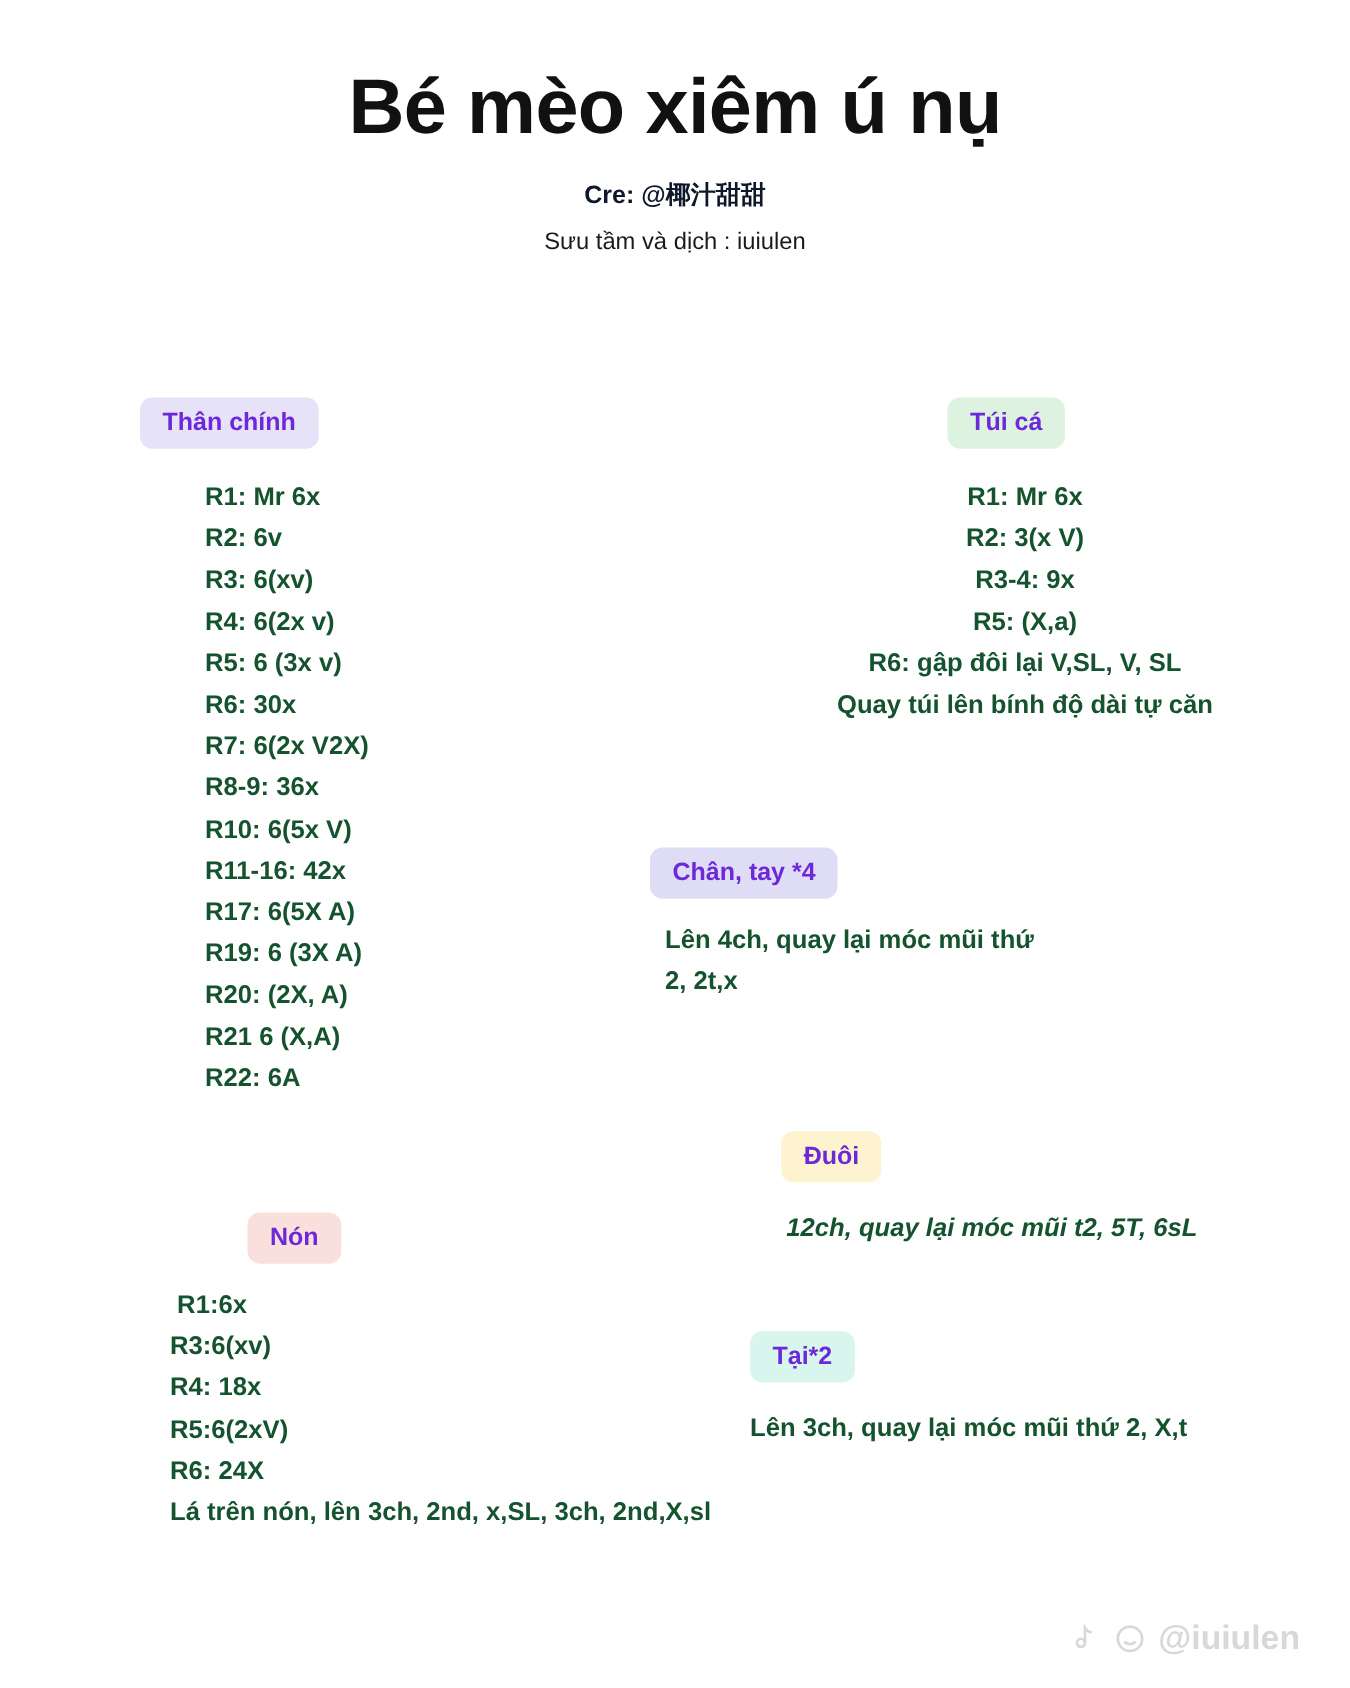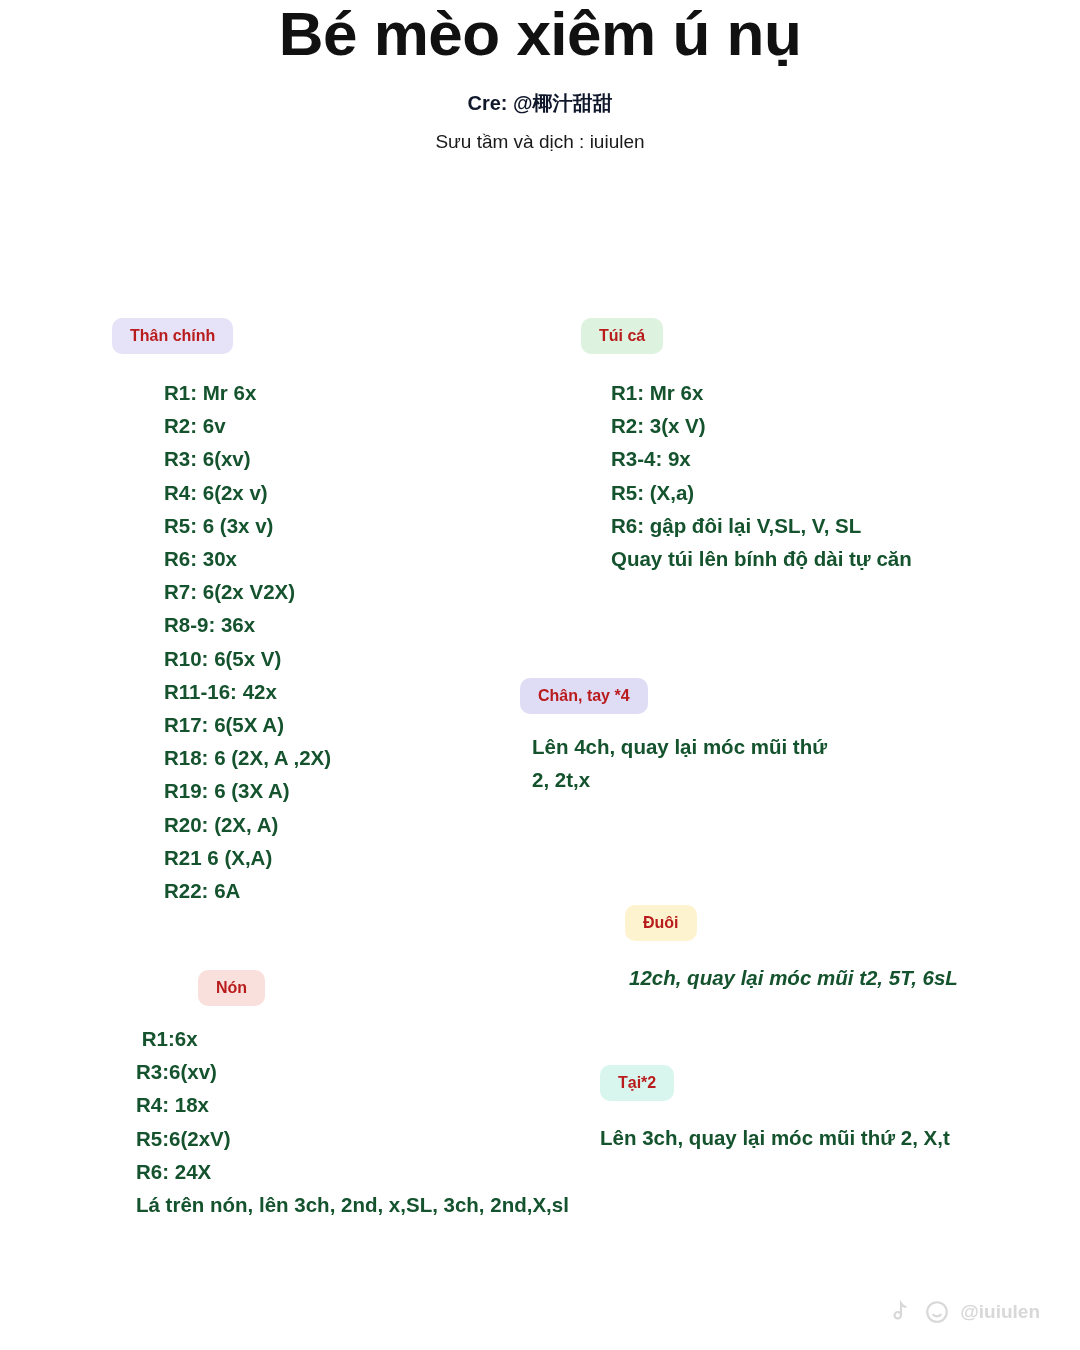--- a/index.html
+++ b/index.html
@@ -18,20 +18,21 @@
 
   .page {
     position: relative;
     width: 1080px;
     height: 1350px;
   }
 
   
   .header {
     text-align: center;
+    padding-top: 52px;
   }
   .title {
     font-size: 62px;
     font-weight: 800;
     letter-spacing: -0.5px;
     line-height: 1.1;
     color: #111111;
   }
   .credit {
     margin-top: 22px;
@@ -42,25 +43,25 @@
   .credit-sub {
     margin-top: 14px;
     font-size: 19px;
     font-weight: 400;
     color: #1a1a1a;
   }
 
   
   .chip {
     display: inline-block;
-    font-size: 16px;
+    font-size: 20px;
     font-weight: 800;
     padding: 9px 18px;
     border-radius: 10px;
-    color: #b91c1c;
+    color: #6d28d9;
     white-space: nowrap;
   }
 
   .section {
     position: absolute;
   }
 
   .lines {
     margin-top: 16px;
   }
@@ -73,42 +74,42 @@
   }
 
   
   #sec-than   { left: 112px;  top: 318px;  width: 400px; }
   #sec-than .lines { margin-left: 52px; margin-top: 22px; }
 
   #sec-non    { left: 130px;  top: 970px;  width: 470px; }
   #sec-non .chip-wrap { margin-left: 68px; }
   #sec-non .lines { margin-left: 6px; }
 
-  #sec-tuica  { left: 581px;  top: 318px;  width: 420px; }
+  #sec-tuica  { left: 595px;  top: 318px;  width: 420px; text-align: center; }
   #sec-tuica .lines { margin-left: 30px; margin-top: 22px; }
 
   #sec-chan   { left: 520px;  top: 678px;  width: 400px; }
   #sec-chan .lines { margin-left: 12px; }
 
   #sec-duoi   { left: 625px;  top: 905px;  width: 420px; }
   #sec-duoi .lines { margin-left: 4px; margin-top: 20px; font-style: italic; }
 
   #sec-tai    { left: 600px;  top: 1065px; width: 430px; }
   #sec-tai .lines { margin-top: 20px; }
 
   
   .watermark {
     position: absolute;
     right: 40px;
     bottom: 24px;
     display: flex;
     align-items: center;
     gap: 10px;
     color: #d8d8d8;
-    font-size: 19px;
+    font-size: 27px;
     font-weight: 700;
     user-select: none;
   }
   .wm-icon {
     width: 26px;
     height: 28px;
     display: inline-block;
   }
   .wm-icon svg { display: block; }
 </style>
@@ -132,21 +133,20 @@
       <div class="line">R2: 6v</div>
       <div class="line">R3: 6(xv)</div>
       <div class="line">R4: 6(2x v)</div>
       <div class="line">R5: 6 (3x v)</div>
       <div class="line">R6: 30x</div>
       <div class="line">R7: 6(2x V2X)</div>
       <div class="line">R8-9: 36x</div>
       <div class="line">R10: 6(5x V)</div>
       <div class="line">R11-16: 42x</div>
       <div class="line">R17: 6(5X A)</div>
-      <div class="line">R18: 6 (2X, A ,2X)</div>
       <div class="line">R19: 6 (3X A)</div>
       <div class="line">R20: (2X, A)</div>
       <div class="line">R21 6 (X,A)</div>
       <div class="line">R22: 6A</div>
     </div>
   </div>
 
   <div class="section" id="sec-non">
     <div class="chip-wrap">
       <span class="chip" style="background:#fae0dc">Nón</span>

